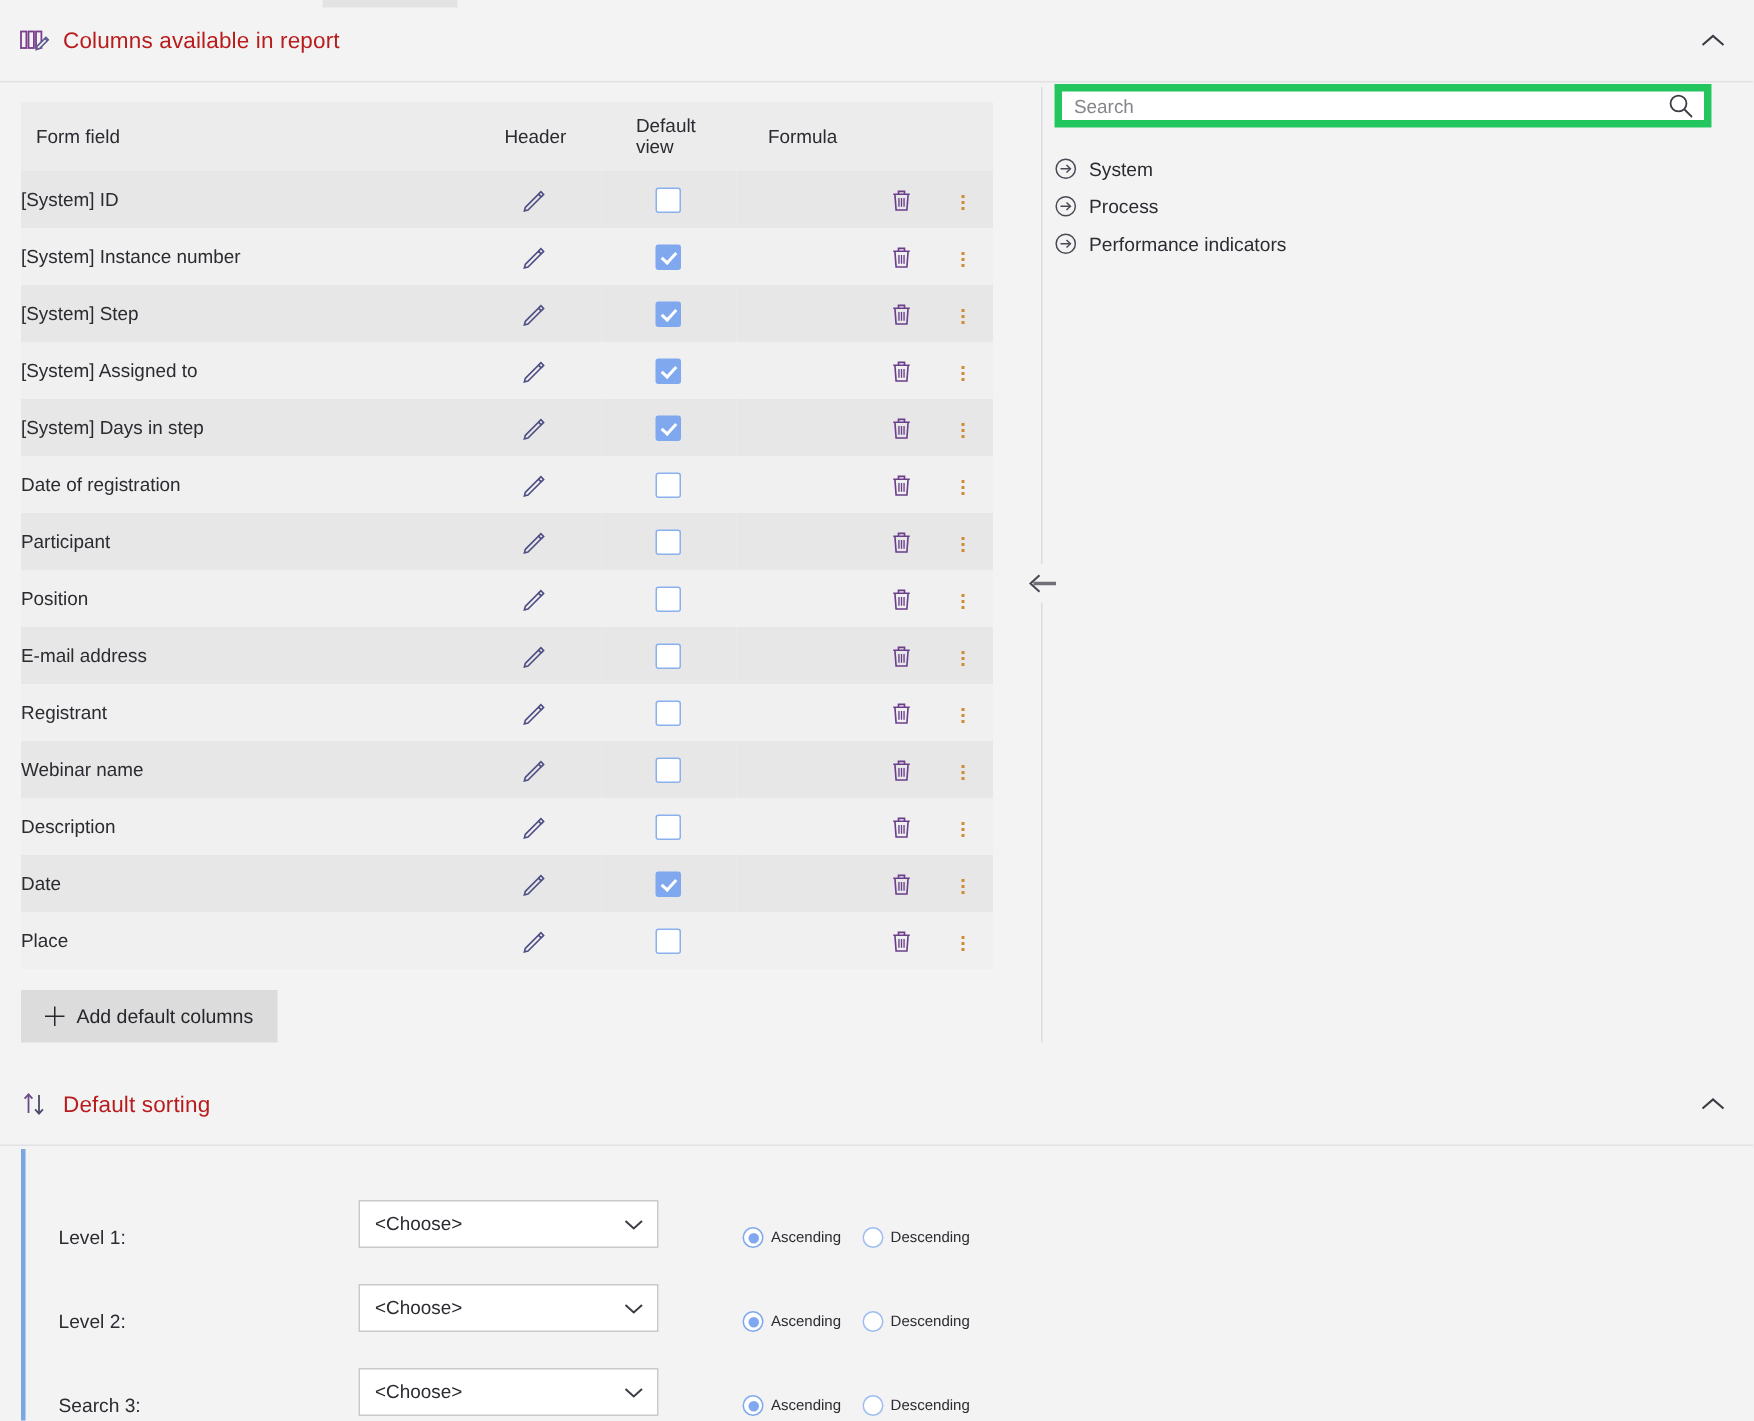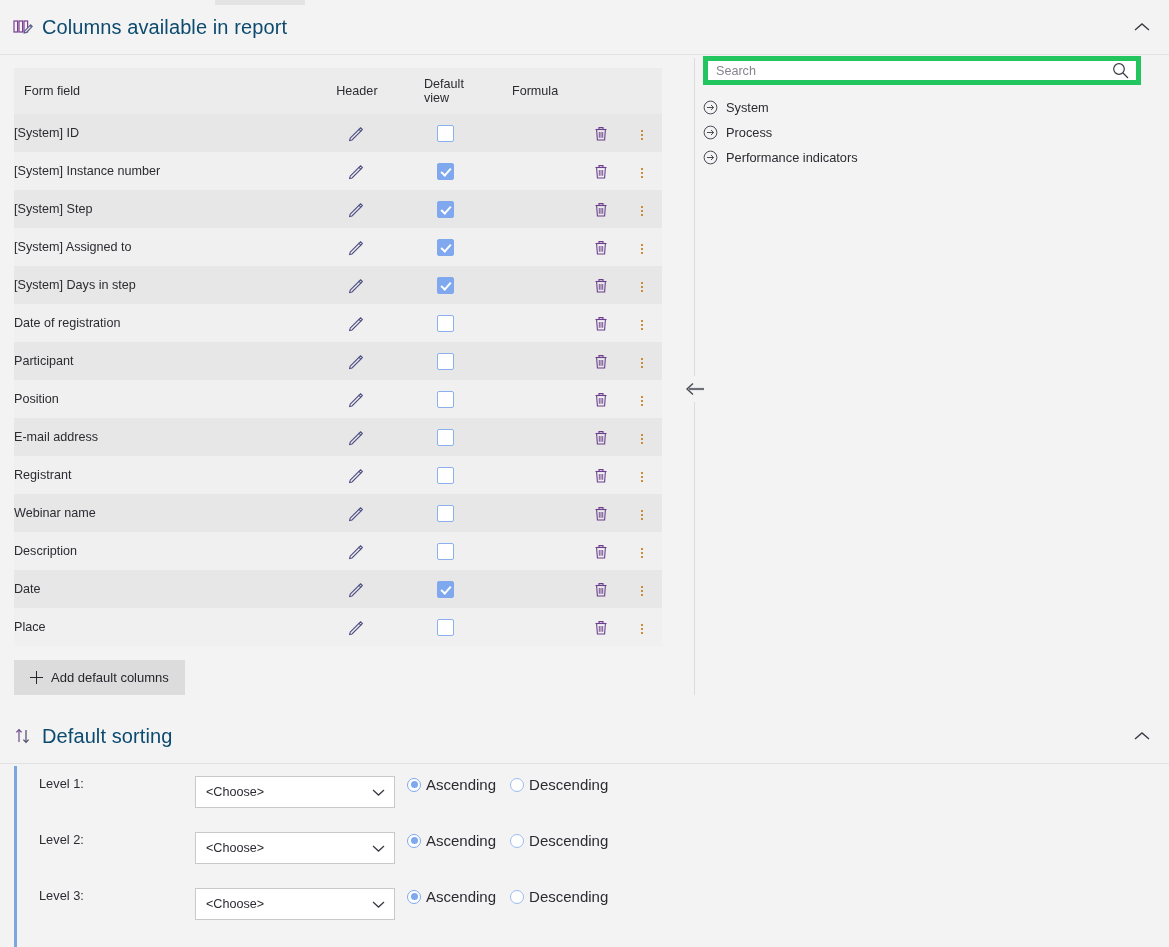--- a/index.html
+++ b/index.html
@@ -38,22 +38,22 @@
   .section-head .sec-icon {
     margin-left: 12px;
     width: 22px;
     height: 22px;
     display: flex;
     align-items: center;
     justify-content: center;
   }
   .section-head .sec-title {
     margin-left: 8px;
-    font-size: 20px;
-    color: #0c4a6e;
+    font-size: 15px;
+    color: #b91c1c;
     letter-spacing: .1px;
   }
   .chevron-btn {
     position: absolute;
     right: 14px;
     top: 50%;
     transform: translateY(-50%);
     width: 26px;
     height: 26px;
     display: flex;
@@ -242,21 +242,21 @@
     position: absolute;
     right: 7px;
     top: 50%;
     transform: translateY(-50%);
     width: 18px; height: 18px;
     display:flex; align-items:center; justify-content:center;
   }
   .cat-list { margin-top: 10px; }
   .cat-item {
     display: flex;
-    align-items: center;
+    align-items: flex-end;
     gap: 8px;
     height: 25px;
     font-size: 12.8px;
     color: #2b2b31;
     cursor: pointer;
   }
 
   
   .sort-section-head {
     top: 709px;
@@ -266,23 +266,24 @@
     left: 14px;
     top: 766px;
     width: 1155px;
     border-left: 3px solid #7ba7e0;
     box-sizing: border-box;
     padding-top: 10px;
     padding-bottom: 14px;
   }
   .sort-row {
     display: flex;
-    align-items: flex-start;
+    align-items: flex-end;
     height: 56px;
     padding-left: 22px;
+    gap: 44px;
   }
   .sort-label {
     width: 156px;
     font-size: 12.8px;
     color: #2b2b31;
   }
   .select-box {
     position: relative;
     width: 200px;
     height: 32px;
@@ -307,21 +308,21 @@
   .radio-group {
     display: flex;
     align-items: center;
     gap: 14px;
     margin-left: 12px;
   }
   .radio-item {
     display: inline-flex;
     align-items: center;
     gap: 5px;
-    font-size: 15px;
+    font-size: 10px;
     color: #2b2b31;
     cursor: pointer;
   }
   .radio {
     width: 14px;
     height: 14px;
     border-radius: 50%;
     border: 1px solid #9dbcf0;
     box-sizing: border-box;
     background: #ffffff;
@@ -840,21 +841,21 @@
           <span class="radio sel"></span>
           <span>Ascending</span>
         </label>
         <label class="radio-item">
           <span class="radio"></span>
           <span>Descending</span>
         </label>
       </div>
     </div>
     <div class="sort-row">
-      <span class="sort-label">Level 3:</span>
+      <span class="sort-label">Search 3:</span>
       <div class="select-box">
         <span>&lt;Choose&gt;</span>
         <span class="sel-chev">
           <svg width="13" height="9" viewBox="0 0 13 9">
             <path d="M1 2 L6.5 7 L12 2" fill="none" stroke="#3b3b44" stroke-width="1.3"></path>
           </svg>
         </span>
       </div>
       <div class="radio-group">
         <label class="radio-item">

